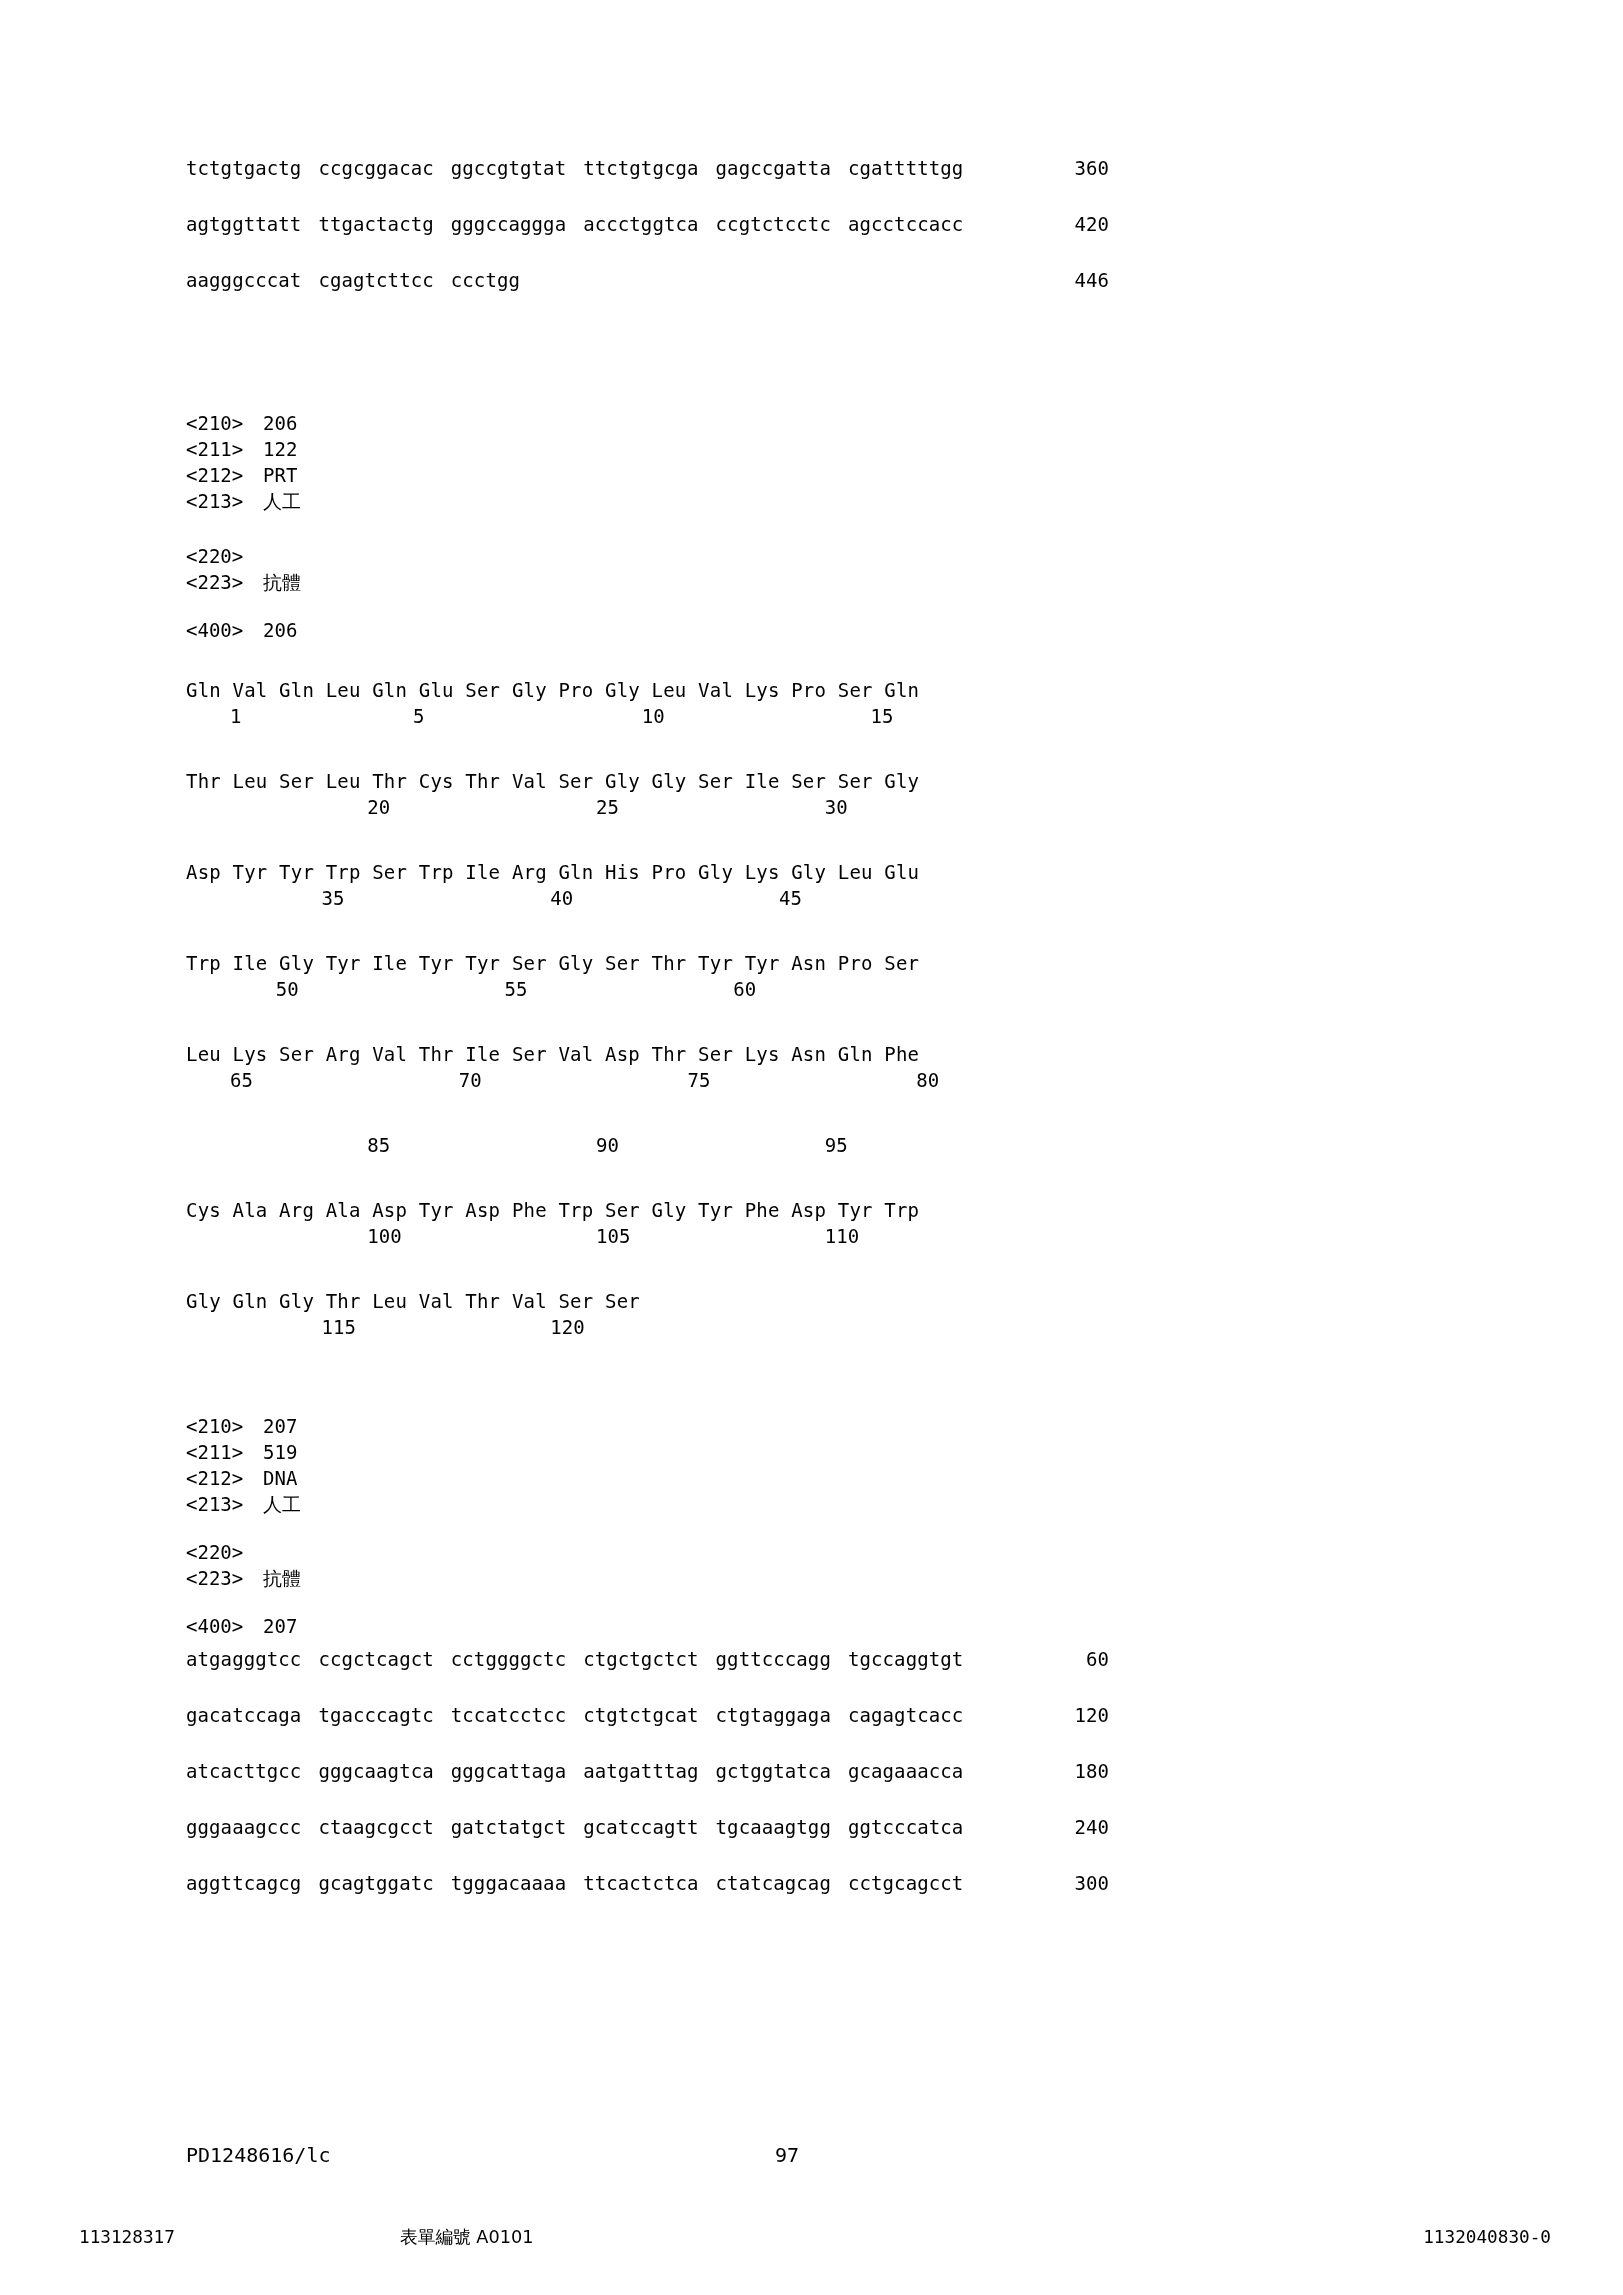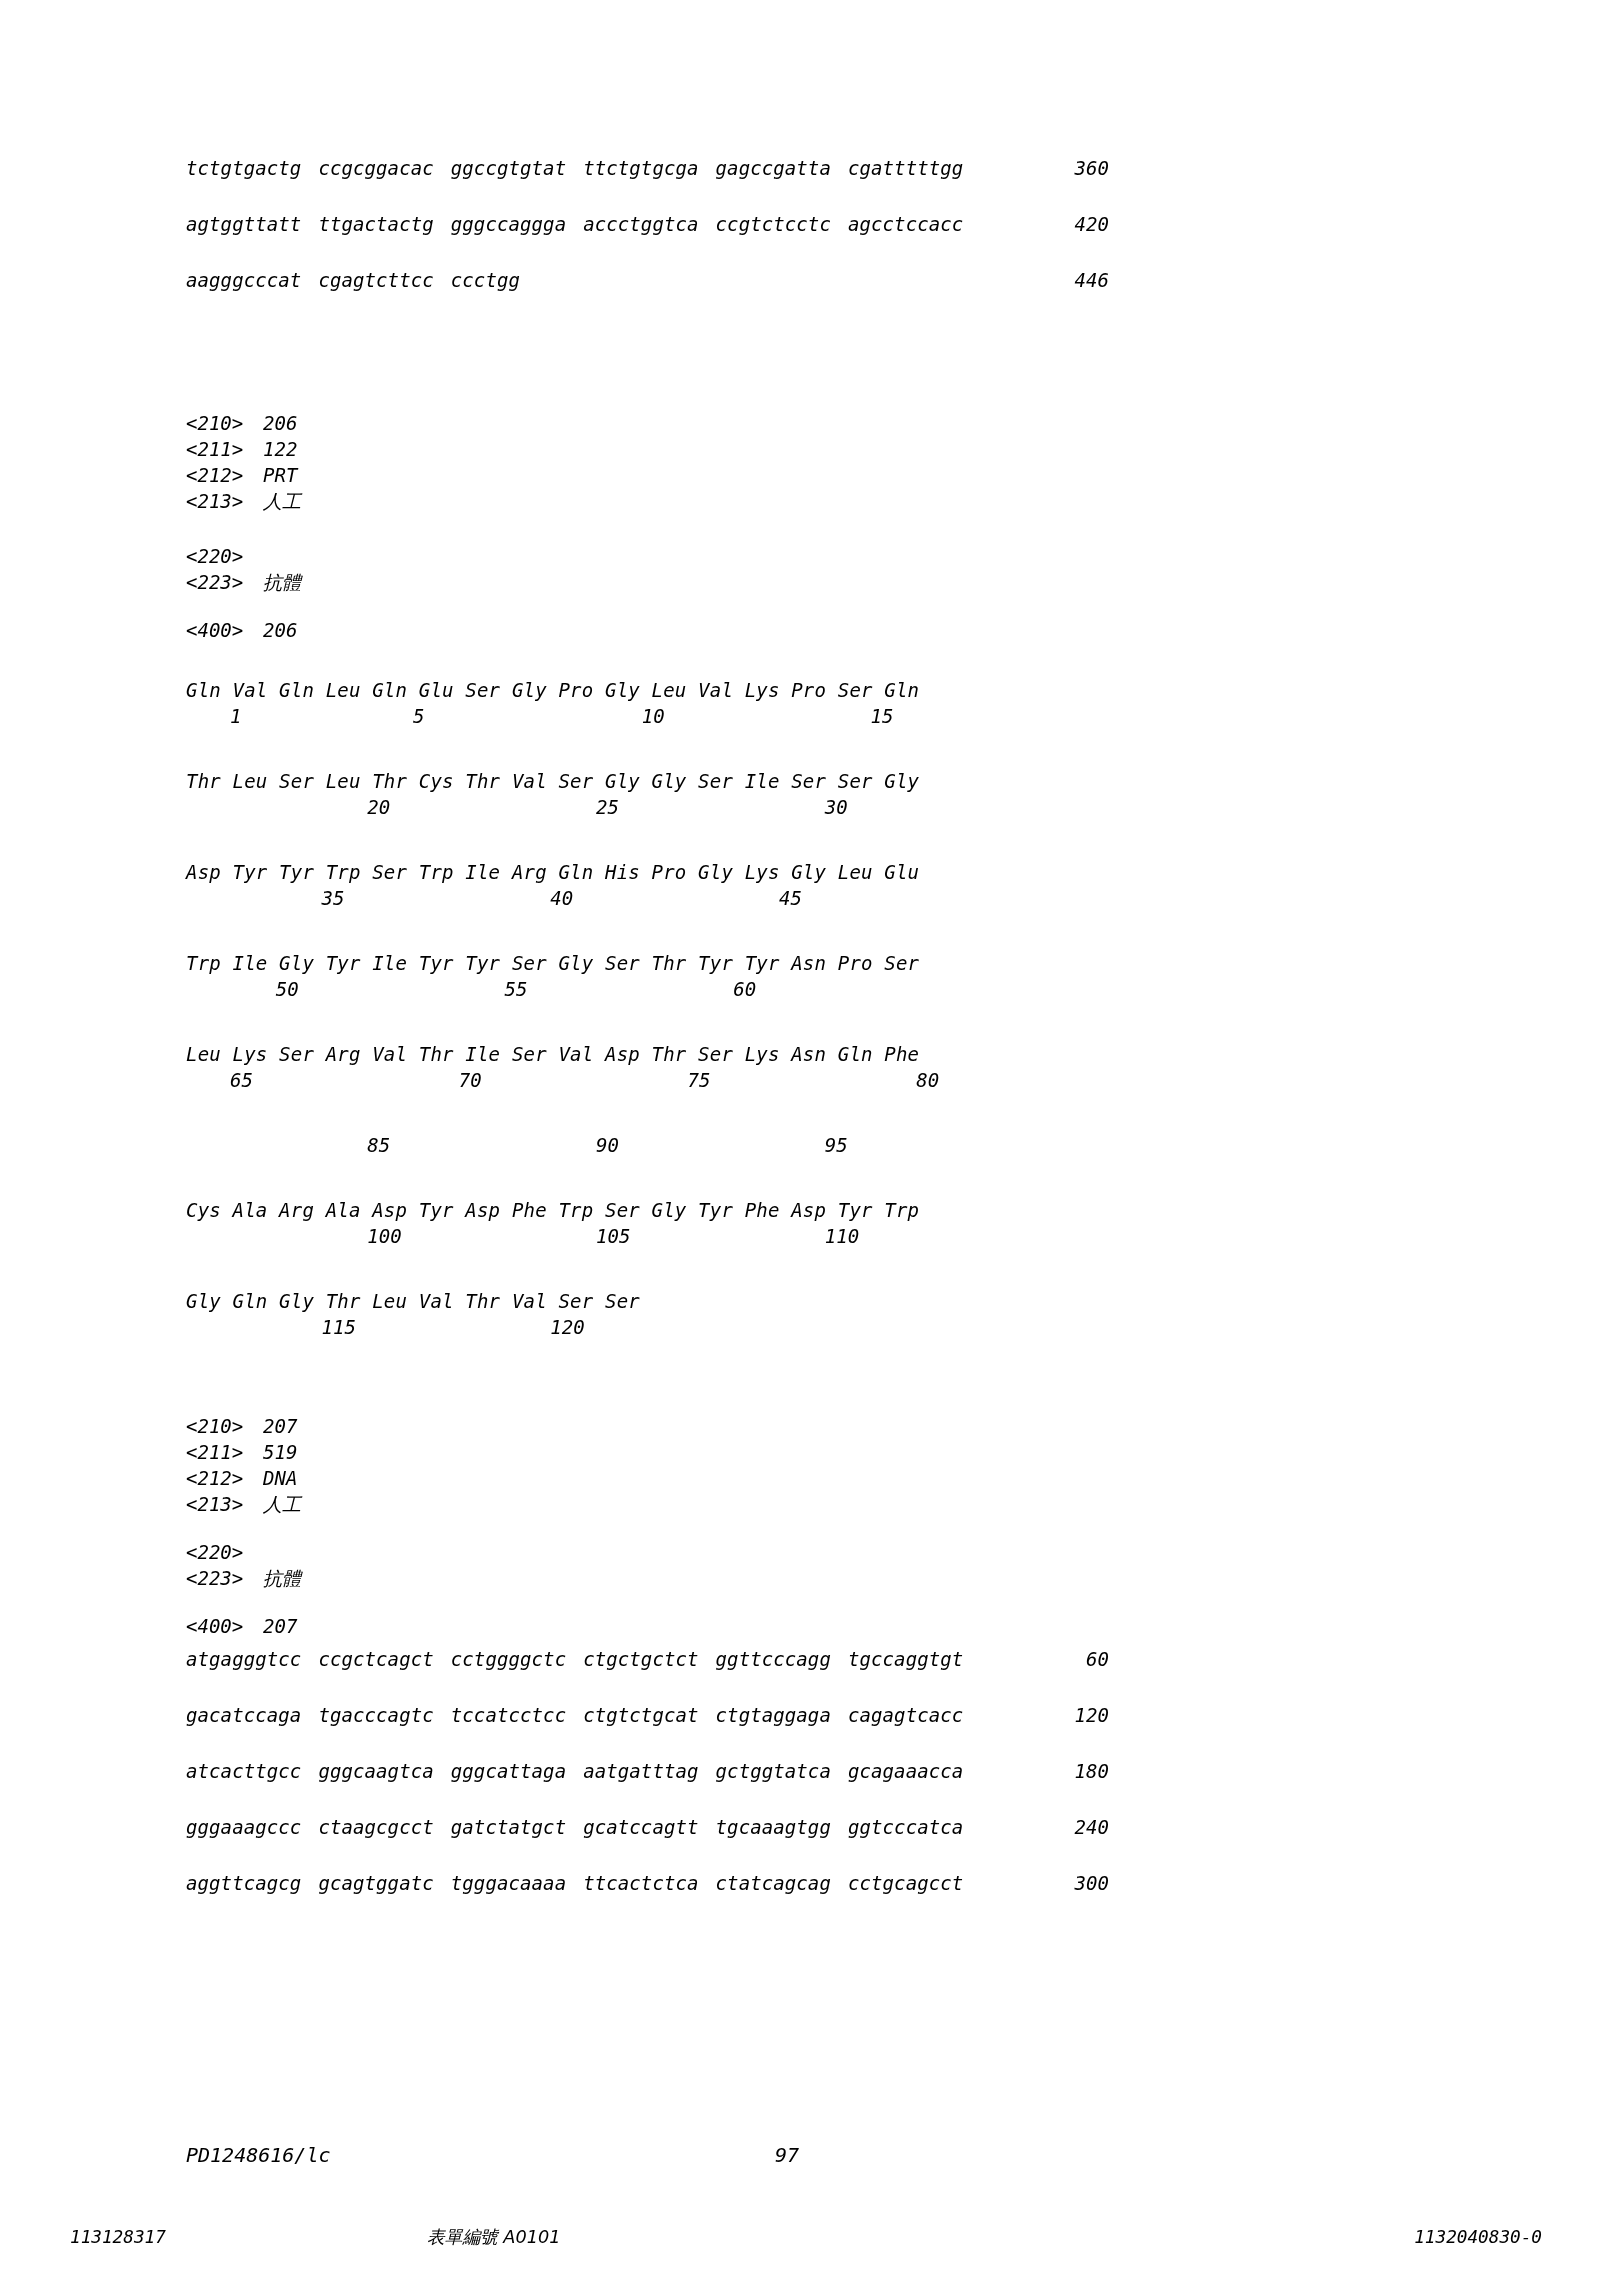--- a/index.html
+++ b/index.html
@@ -10,21 +10,20 @@
   body {
     width: 1623px;
     height: 2295px;
     position: relative;
     font-family: "DejaVu Sans Mono", monospace;
     color: #000000;
   }
   .page {
     position: absolute;
     inset: 0;
-    font-style: italic;
   }
   .content {
     position: absolute;
     left: 186px;
     top: 157px;
     width: 1243px;
   }
   
   .seq-row {
     display: flex;
@@ -94,27 +93,26 @@
   }
   .footer-main .docid {
     width: 589px;
     white-space: pre;
   }
   .footer-main .pageno {
     white-space: pre;
   }
   .footer-bottom {
     position: absolute;
-    left: 70px;
+    left: 79px;
     top: 2225px;
     width: 1472px;
     display: flex;
     align-items: baseline;
     font-size: 17.7px;
-    gap: 36px;
   }
   .footer-bottom .fb-left { width: 321px; white-space: pre; }
   .footer-bottom .fb-mid { flex: 1; white-space: pre; }
   .footer-bottom .fb-right { white-space: pre; text-align: right; }
   .cjk { font-family: "DejaVu Sans", sans-serif; }
 </style>
 </head>
 <body>
 
 <div class="page">

